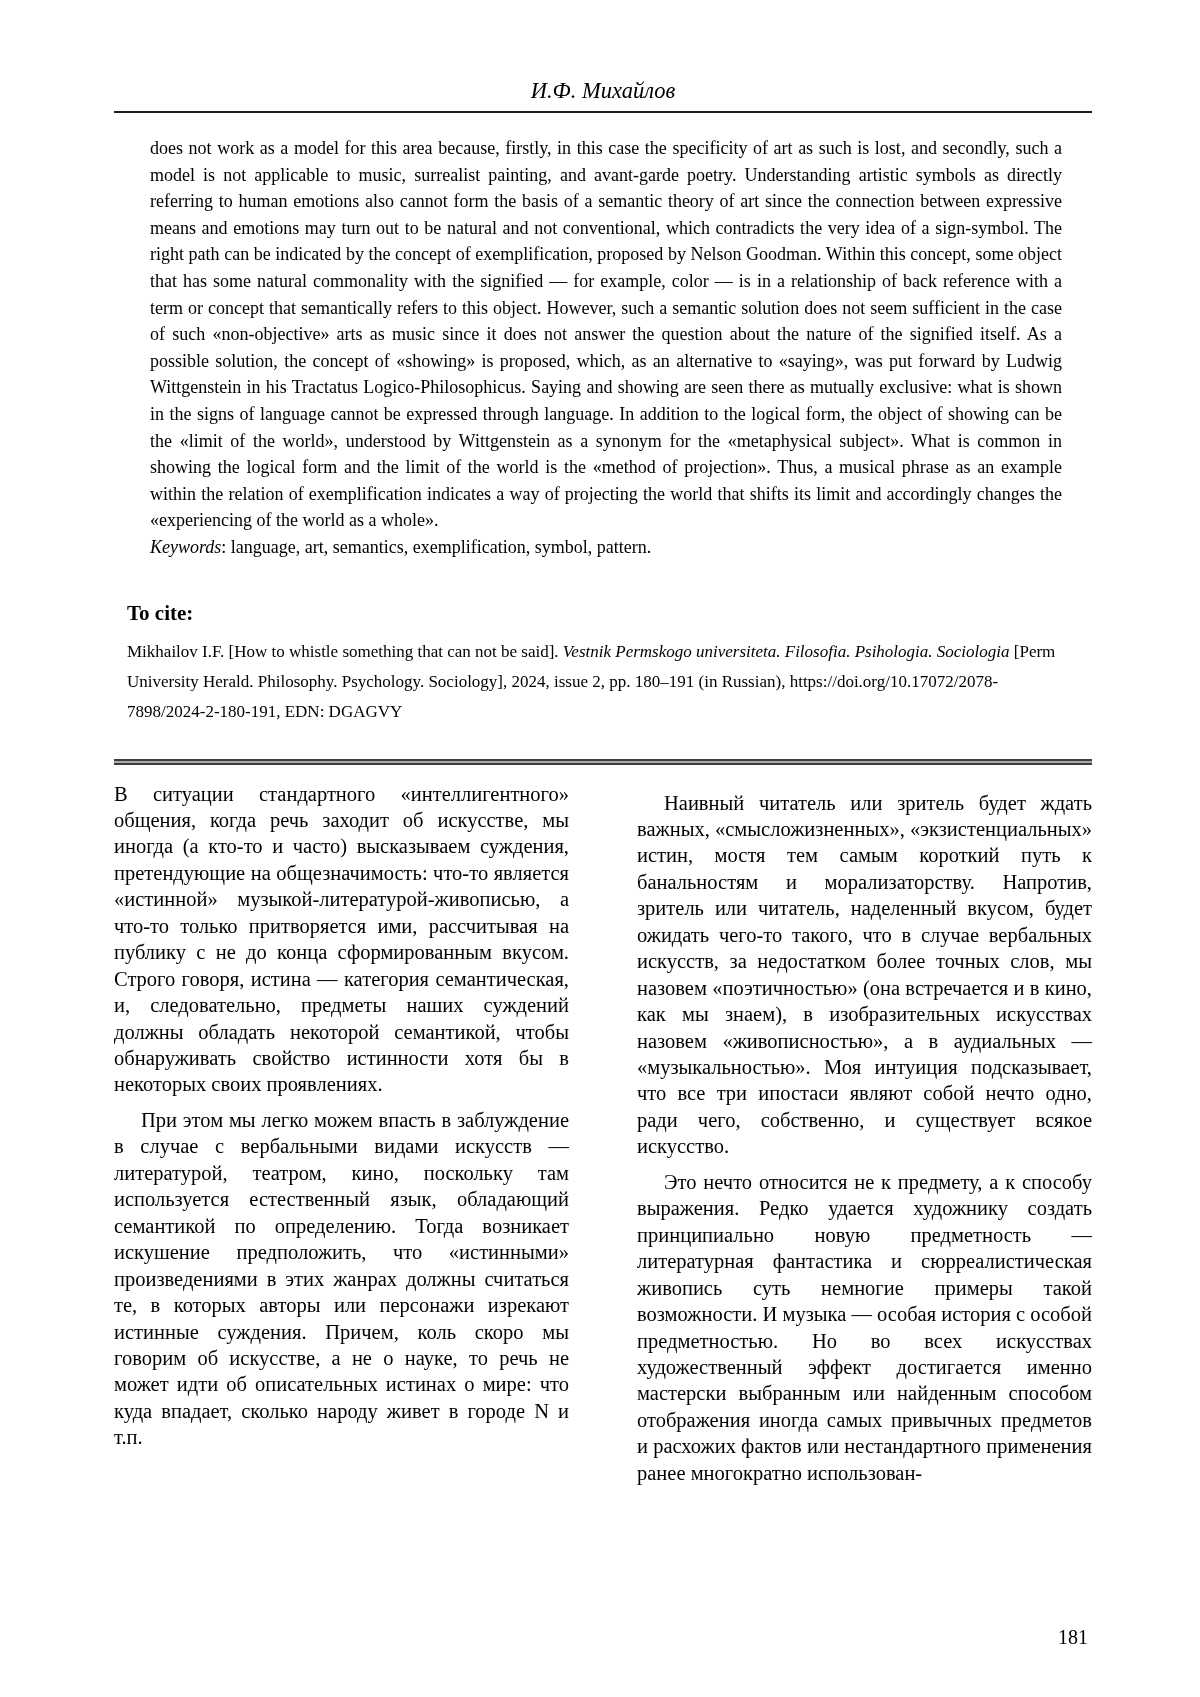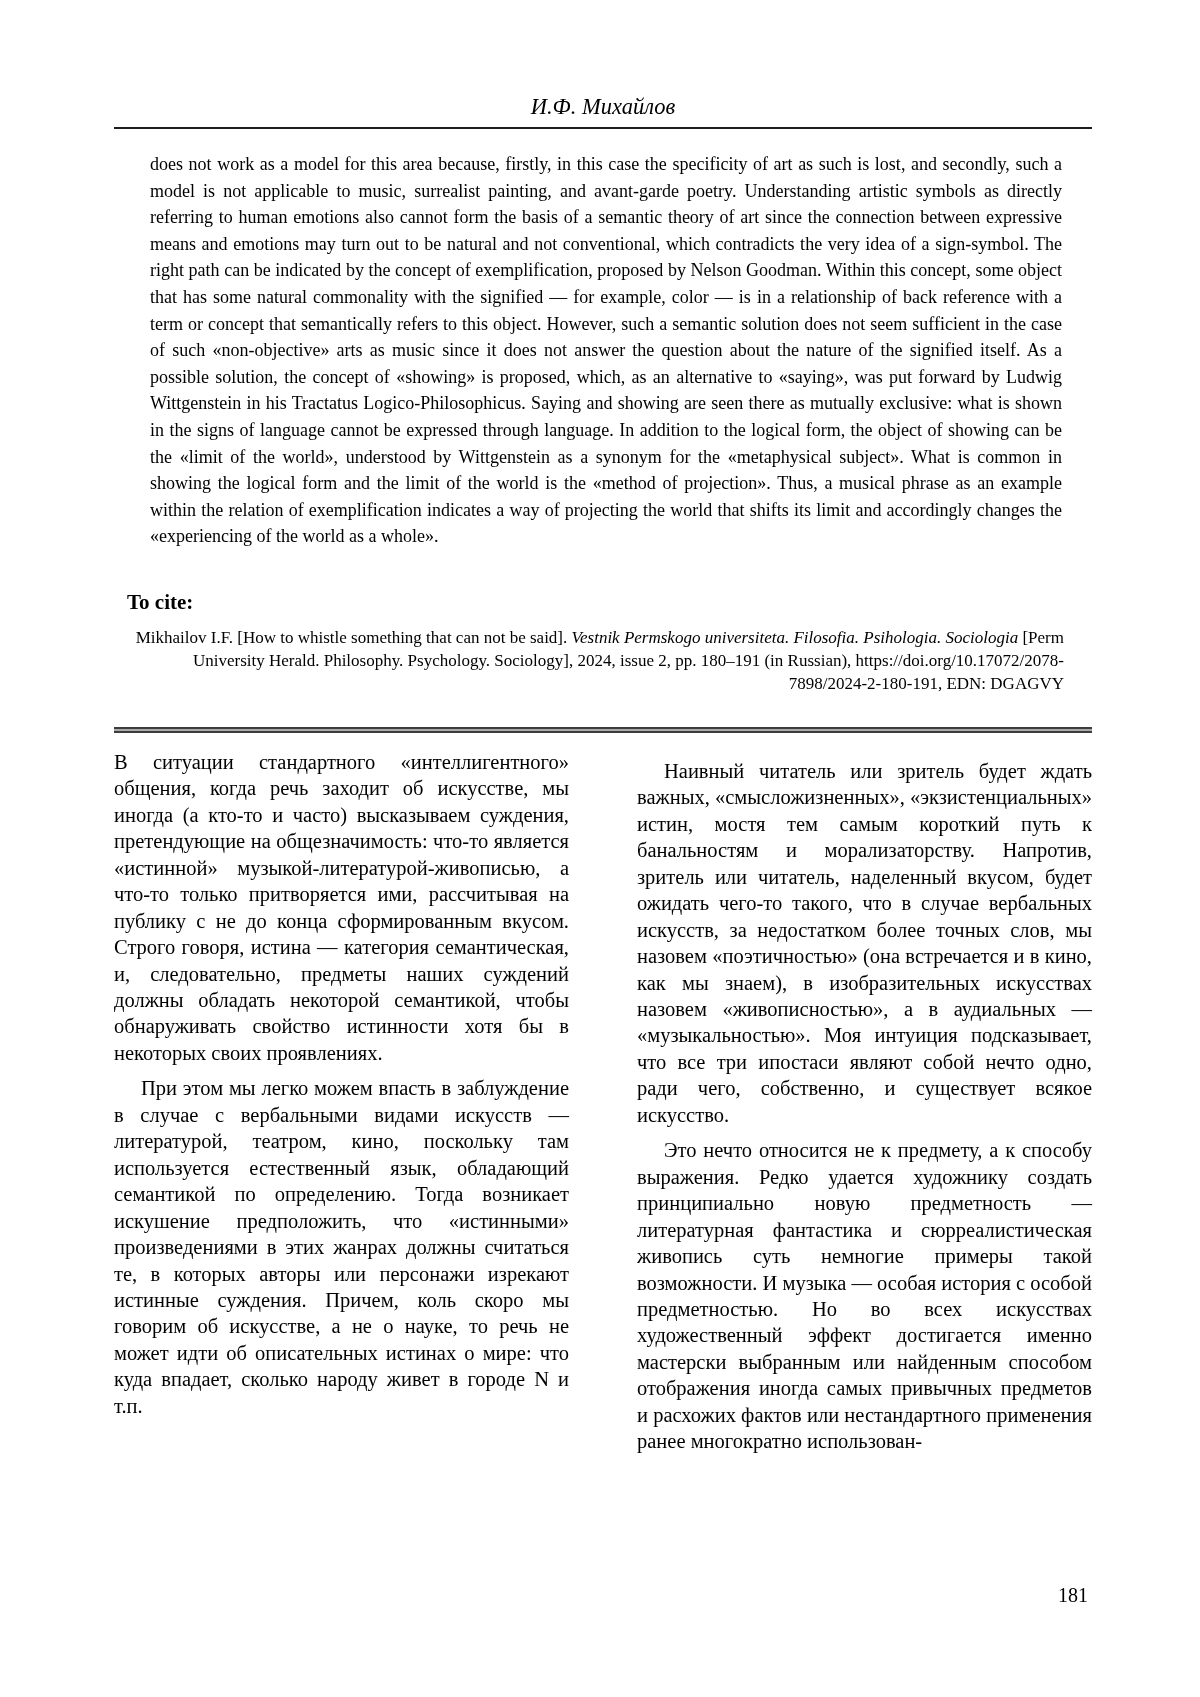--- a/index.html
+++ b/index.html
@@ -8,21 +8,21 @@
     width: 1200px;
     height: 1697px;
     background: #ffffff;
     color: #000000;
     font-family: "Liberation Serif", "DejaVu Serif", serif;
     overflow: hidden;
   }
   .content {
     position: absolute;
     left: 114px;
-    top: 16px;
+    top: 0;
     width: 978px;
   }
   .running-head {
     margin-top: 76px;
     text-align: center;
     font-style: italic;
     font-size: 22.5px;
     line-height: 30px;
   }
   .header-rule {
@@ -42,22 +42,22 @@
   .keywords em { font-style: italic; }
   .to-cite {
     margin: 40px 0 0 13px;
     font-size: 21px;
     line-height: 24px;
     font-weight: bold;
   }
   .citation {
     margin: 12px 28px 0 13px;
     font-size: 17px;
-    line-height: 23px;
-    text-align: right;
+    line-height: 30px;
+    text-align: left;
   }
   .citation .jtitle { font-style: italic; }
   .section-rule {
     margin-top: 32px;
     height: 2px;
     background: #a9a9a9;
     border-top: 2px solid #3d3d3d;
     border-bottom: 2px solid #3d3d3d;
   }
   .columns {
@@ -70,38 +70,39 @@
   }
   .col p {
     margin: 0;
     font-size: 20.5px;
     line-height: 26.45px;
     text-align: justify;
   }
   .col p.indent { text-indent: 27px; margin-top: 9px; }
   .page-number {
     position: absolute;
-    top: 1583px;
+    top: 1625px;
     right: 112px;
     font-size: 20px;
     line-height: 24px;
   }
 </style>
 </head>
 <body>
 
 <div class="page">
   <div class="content">
 
     <div class="running-head">И.Ф. Михайлов</div>
 
     <div class="header-rule"></div>
 
     <div class="abstract">
       <p>does not work as a model for this area because, firstly, in this case the specificity of art as such is lost, and secondly, such a model is not applicable to music, surrealist painting, and avant-garde poetry. Understanding artistic symbols as directly referring to human emotions also cannot form the basis of a semantic theory of art since the connection between expressive means and emotions may turn out to be natural and not conventional, which contradicts the very idea of a sign-symbol. The right path can be indicated by the concept of exemplification, proposed by Nelson Goodman. Within this concept, some object that has some natural commonality with the signified — for example, color — is in a relationship of back reference with a term or concept that semantically refers to this object. However, such a semantic solution does not seem sufficient in the case of such «non-objective» arts as music since it does not answer the question about the nature of the signified itself. As a possible solution, the concept of «showing» is proposed, which, as an alternative to «saying», was put forward by Ludwig Wittgenstein in his Tractatus Logico-Philosophicus. Saying and showing are seen there as mutually exclusive: what is shown in the signs of language cannot be expressed through language. In addition to the logical form, the object of showing can be the «limit of the world», understood by Wittgenstein as a synonym for the «metaphysical subject». What is common in showing the logical form and the limit of the world is the «method of projection». Thus, a musical phrase as an example within the relation of exemplification indicates a way of projecting the world that shifts its limit and accordingly changes the «experiencing of the world as a whole».</p>
+      <p class="keywords"><em>Keywords</em><span>: language, art, semantics, exemplification, symbol, pattern.</span></p>
     </div>
 
     <div class="to-cite">To cite:</div>
 
     <p class="citation"><span>Mikhailov I.F. [How to whistle something that can not be said]. </span><span class="jtitle">Vestnik Permskogo universiteta. Filosofia. Psihologia. Sociologia</span><span> [Perm University Herald. Philosophy. Psychology. Sociology], 2024, issue 2, pp. 180–191 (in Russian), https://doi.org/10.17072/2078-7898/2024-2-180-191, EDN: DGAGVY</span></p>
 
     <div class="section-rule"></div>
 
     <div class="columns">
       <div class="col">

